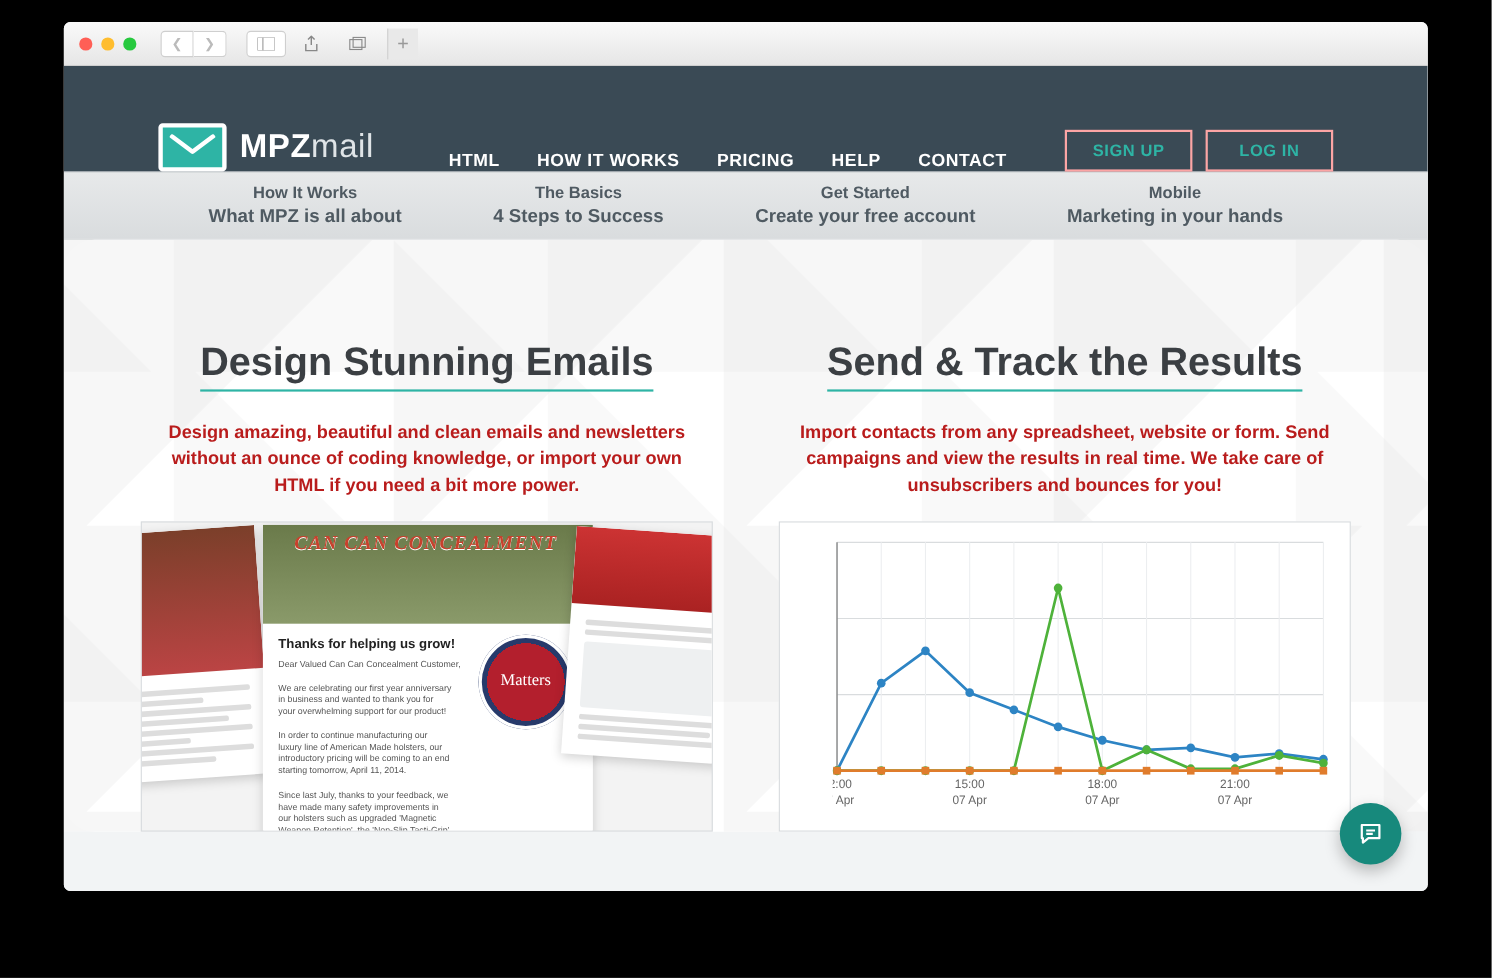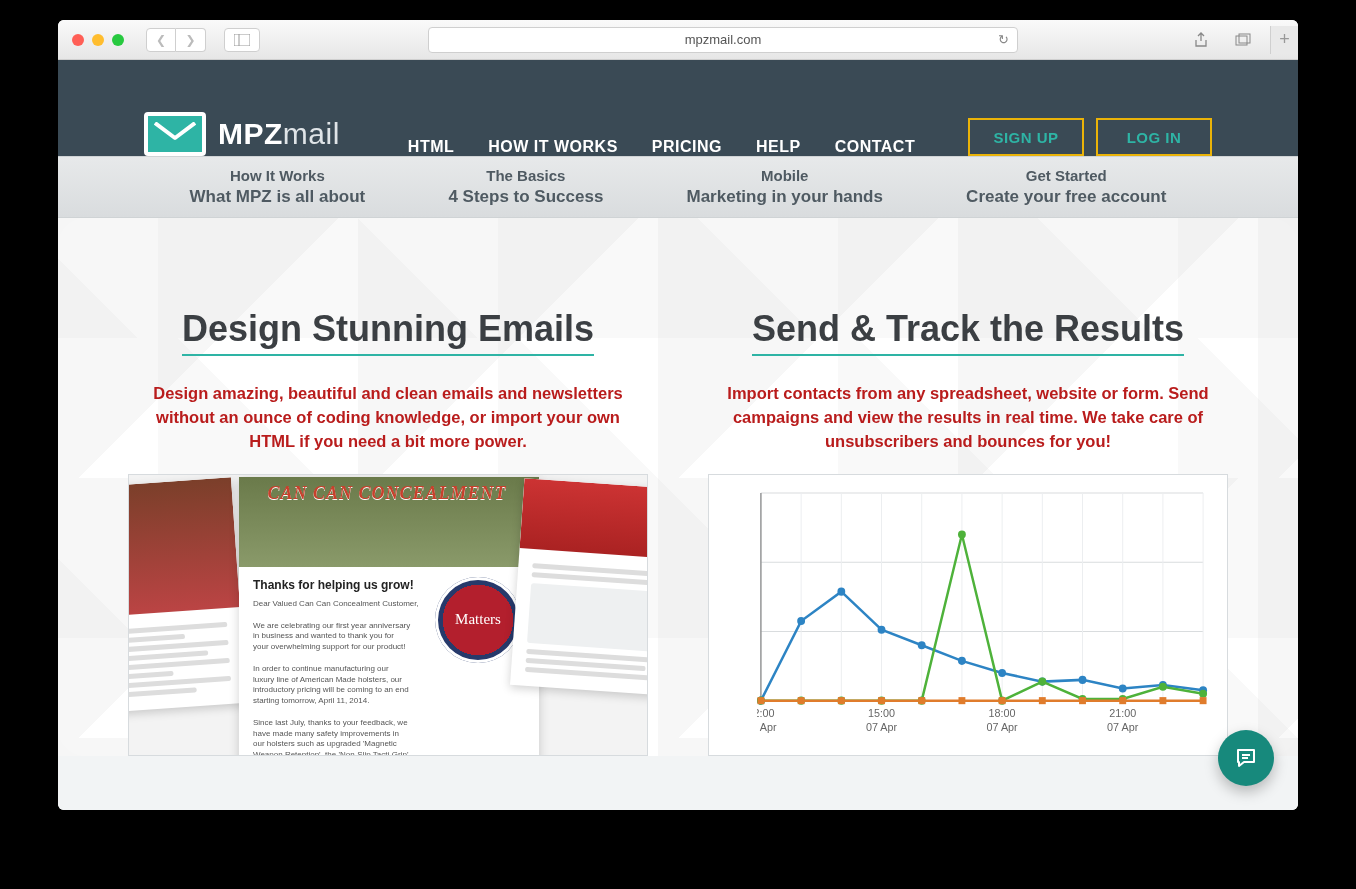--- a/index.html
+++ b/index.html
@@ -57,21 +57,21 @@
     width:62px;height:44px;border:4px solid #fff;border-radius:4px;background:#2eb4a5;
     display:flex;align-items:center;justify-content:center
   }
   .logo-text{font-size:30px;color:#fff;letter-spacing:.5px}
   .logo-text b{font-weight:800}
   .logo-text span{font-weight:300;color:#dfe4e7}
   .main-nav{display:flex;gap:34px;margin-left:30px}
   .main-nav a{color:#fff;font-weight:700;font-size:16px;letter-spacing:.5px;text-decoration:none}
   .cta-row{margin-left:auto;display:flex;gap:12px}
   .cta{
-    width:116px;height:38px;border:2px solid #eab308;color:#2eb4a5;background:transparent;
+    width:116px;height:38px;border:2px solid #fca5a5;color:#2eb4a5;background:transparent;
     font-weight:700;font-size:15px;letter-spacing:.5px;cursor:pointer
   }
 
   
   .subnav{
     height:62px;background:linear-gradient(#e7e9ea,#d9dcde);
     border-top:1px solid #cfd3d5;border-bottom:1px solid #cfd3d5;
     display:flex;justify-content:space-around;align-items:center;
     padding:0 90px;
   }
@@ -159,24 +159,20 @@
       <div class="nav-btn">❮</div>
       <div class="nav-btn">❯</div>
     </div>
     <div class="sidebar-toggle">
       <svg width="16" height="12" viewBox="0 0 16 12">
           <rect x="0" y="0" width="16" height="12" fill="none" stroke="#999"></rect>
           <line x1="5" y1="0" x2="5" y2="12" stroke="#999"></line>
         </svg>
     </div>
 
-    <div class="url-bar">
-      <span>mpzmail.com</span>
-      <span class="reload-icon">↻</span>
-    </div>
 
     <div class="titlebar-right">
       <div class="tb-icon">
         <svg width="14" height="16" viewBox="0 0 14 16">
             <path d="M7 1v8M4 4l3-3 3 3M2 8v6h10V8" fill="none" stroke="#888" stroke-width="1.3"></path>
           </svg>
       </div>
       <div class="tb-icon">
         <svg width="16" height="14" viewBox="0 0 16 14">
             <rect x="1" y="3" width="11" height="9" fill="none" stroke="#888"></rect>
@@ -218,26 +214,26 @@
     <div class="subnav">
       <div class="subnav-item">
         <div class="t">How It Works</div>
         <div class="s">What MPZ is all about</div>
       </div>
       <div class="subnav-item">
         <div class="t">The Basics</div>
         <div class="s">4 Steps to Success</div>
       </div>
       <div class="subnav-item">
+        <div class="t">Get Started</div>
+        <div class="s">Create your free account</div>
+      </div>
+      <div class="subnav-item">
         <div class="t">Mobile</div>
         <div class="s">Marketing in your hands</div>
-      </div>
-      <div class="subnav-item">
-        <div class="t">Get Started</div>
-        <div class="s">Create your free account</div>
       </div>
     </div>
 
     <div class="hero">
       <div class="cols">
 
         <div class="col">
           <h2>Design Stunning Emails</h2>
           <p>Design amazing, beautiful and clean emails and newsletters without an ounce of coding knowledge, or import your own HTML if you need a bit more power.</p>
 

